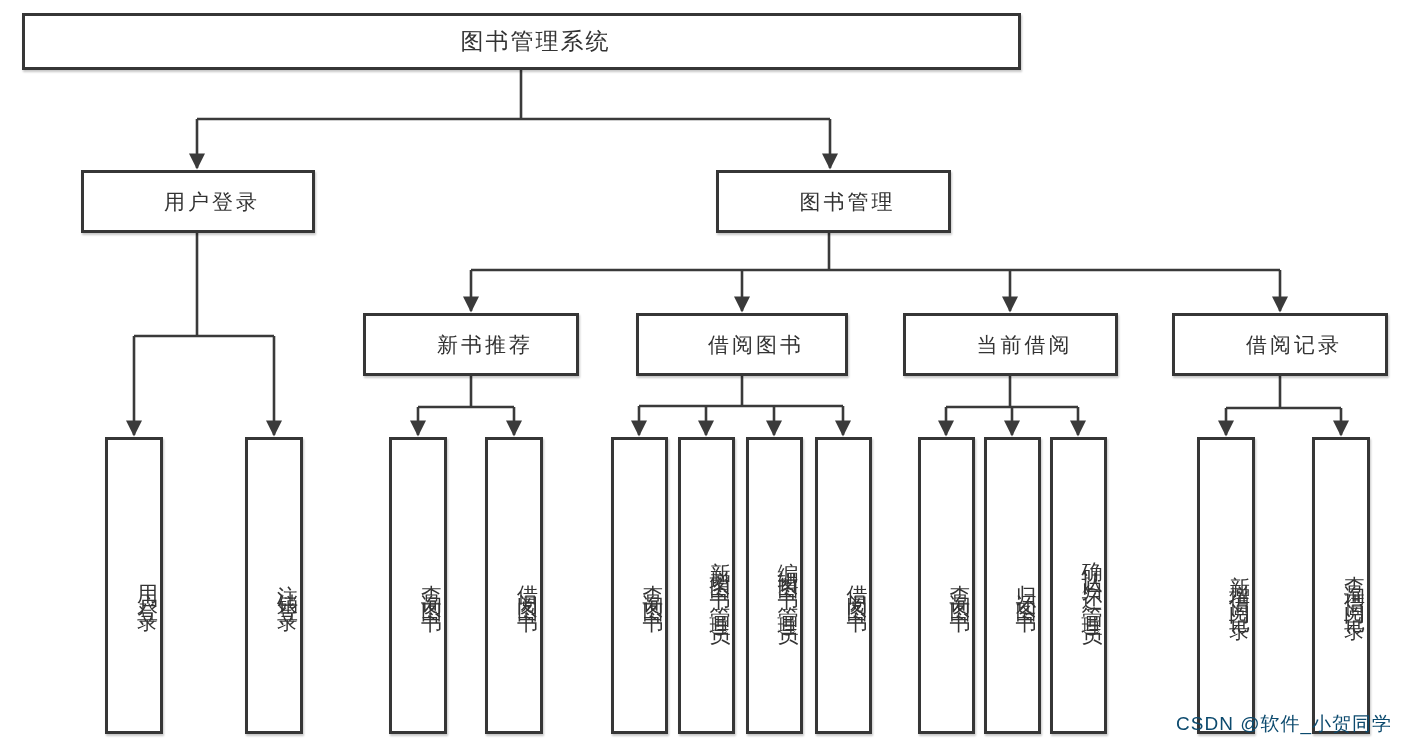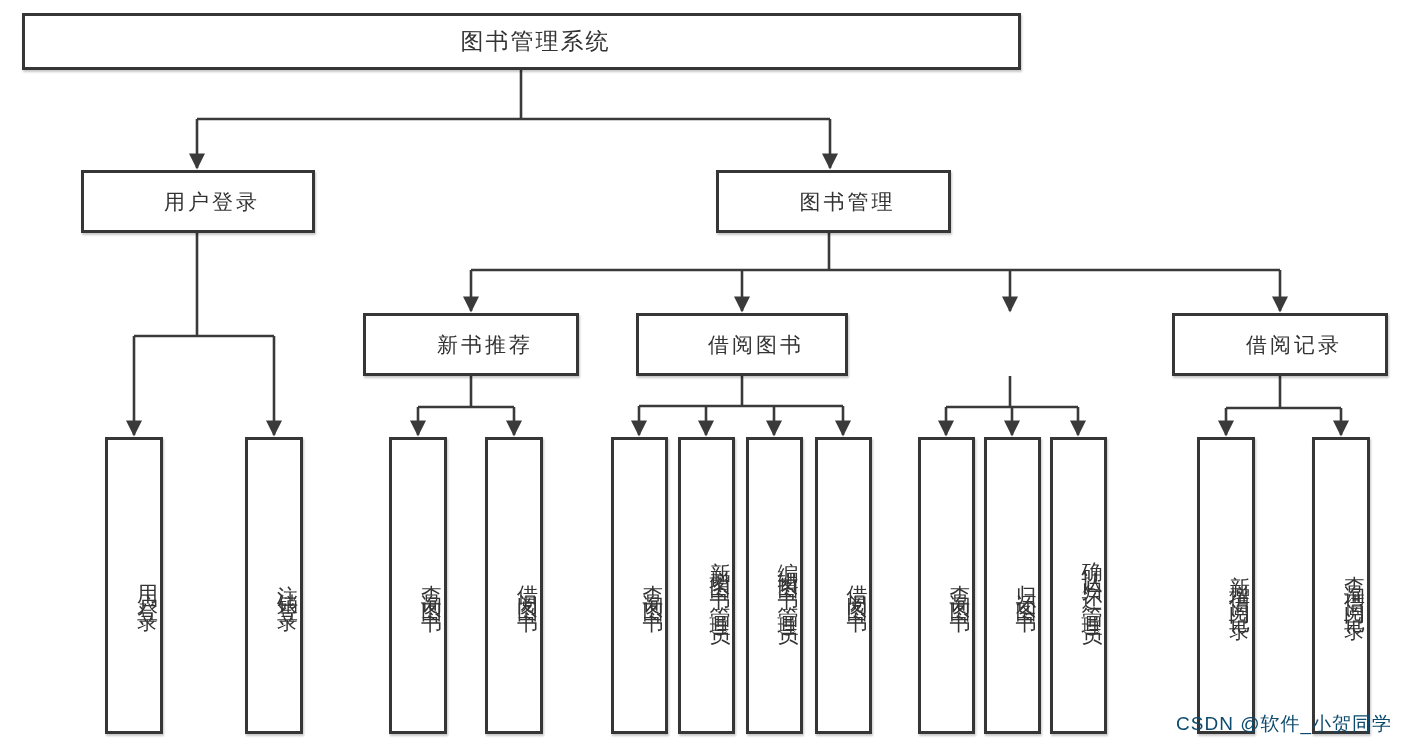--- a/index.html
+++ b/index.html
@@ -106,20 +106,23 @@
   <div class="node" style="left:716px;top:170px;width:235px;height:63px;">
     <span class="hlabel">图书管理</span>
   </div>
 
   <div class="node" style="left:363px;top:313px;width:216px;height:63px;align-items:center;">
     <span class="hlabel">新书推荐</span>
   </div>
   <div class="node" style="left:636px;top:313px;width:212px;height:63px;">
     <span class="hlabel">借阅图书</span>
   </div>
+  <div class="node" style="left:903px;top:313px;width:215px;height:63px;">
+    <span class="hlabel">当前借阅</span>
+  </div>
   <div class="node" style="left:1172px;top:313px;width:216px;height:63px;">
     <span class="hlabel">借阅记录</span>
   </div>
 
   <div class="node leaf" style="left:105px;top:437px;width:58px;height:297px;">
     <span class="vlabel">用户登录</span>
   </div>
   <div class="node leaf" style="left:245px;top:437px;width:58px;height:297px;">
     <span class="vlabel">注销登录</span>
   </div>

